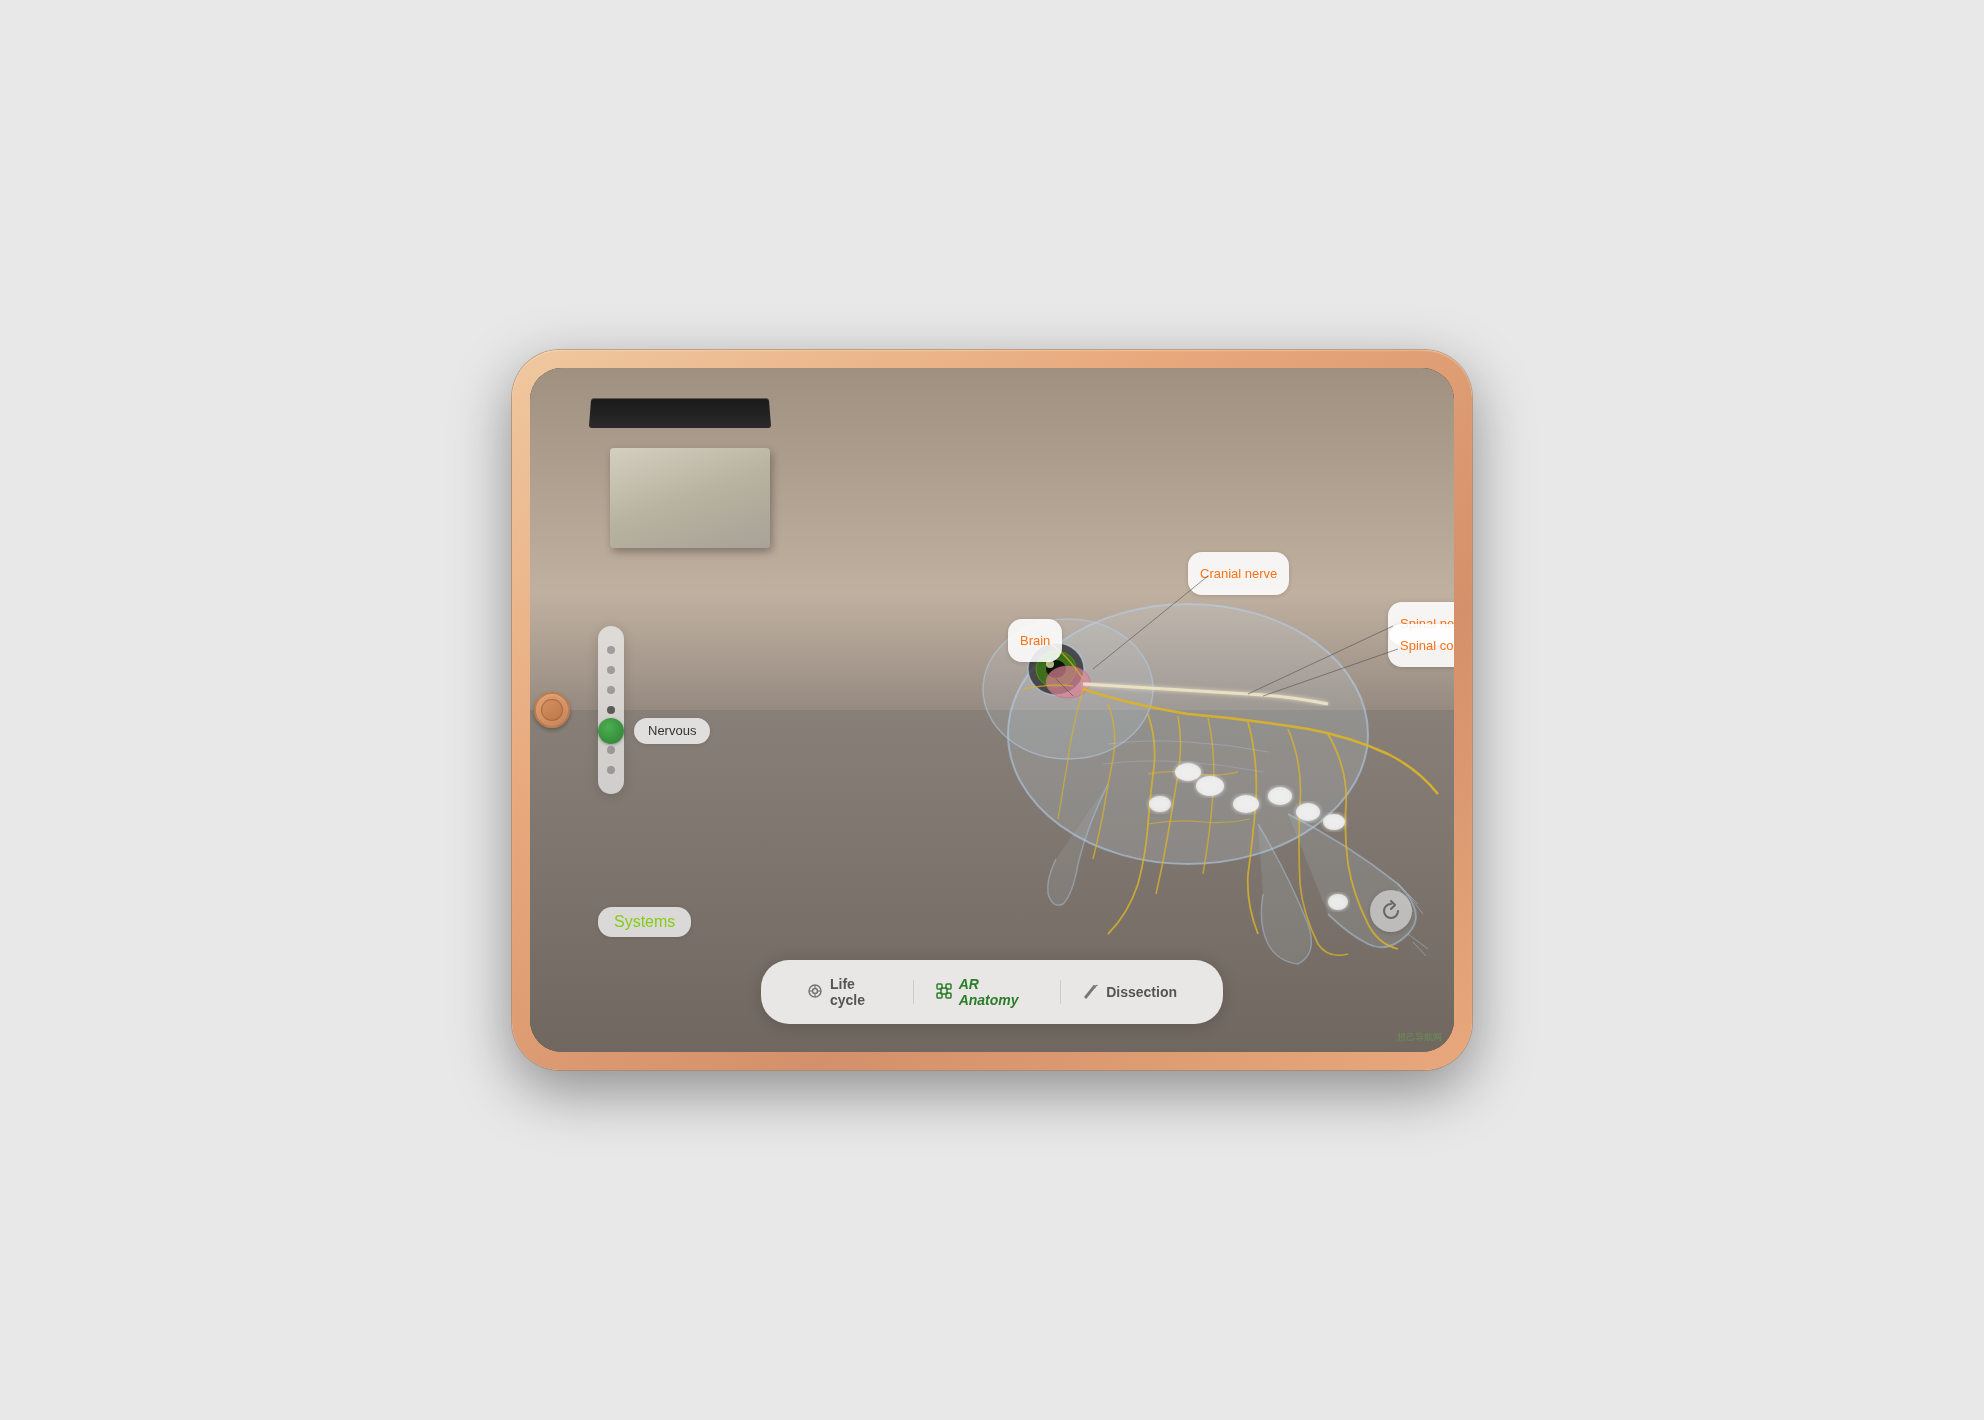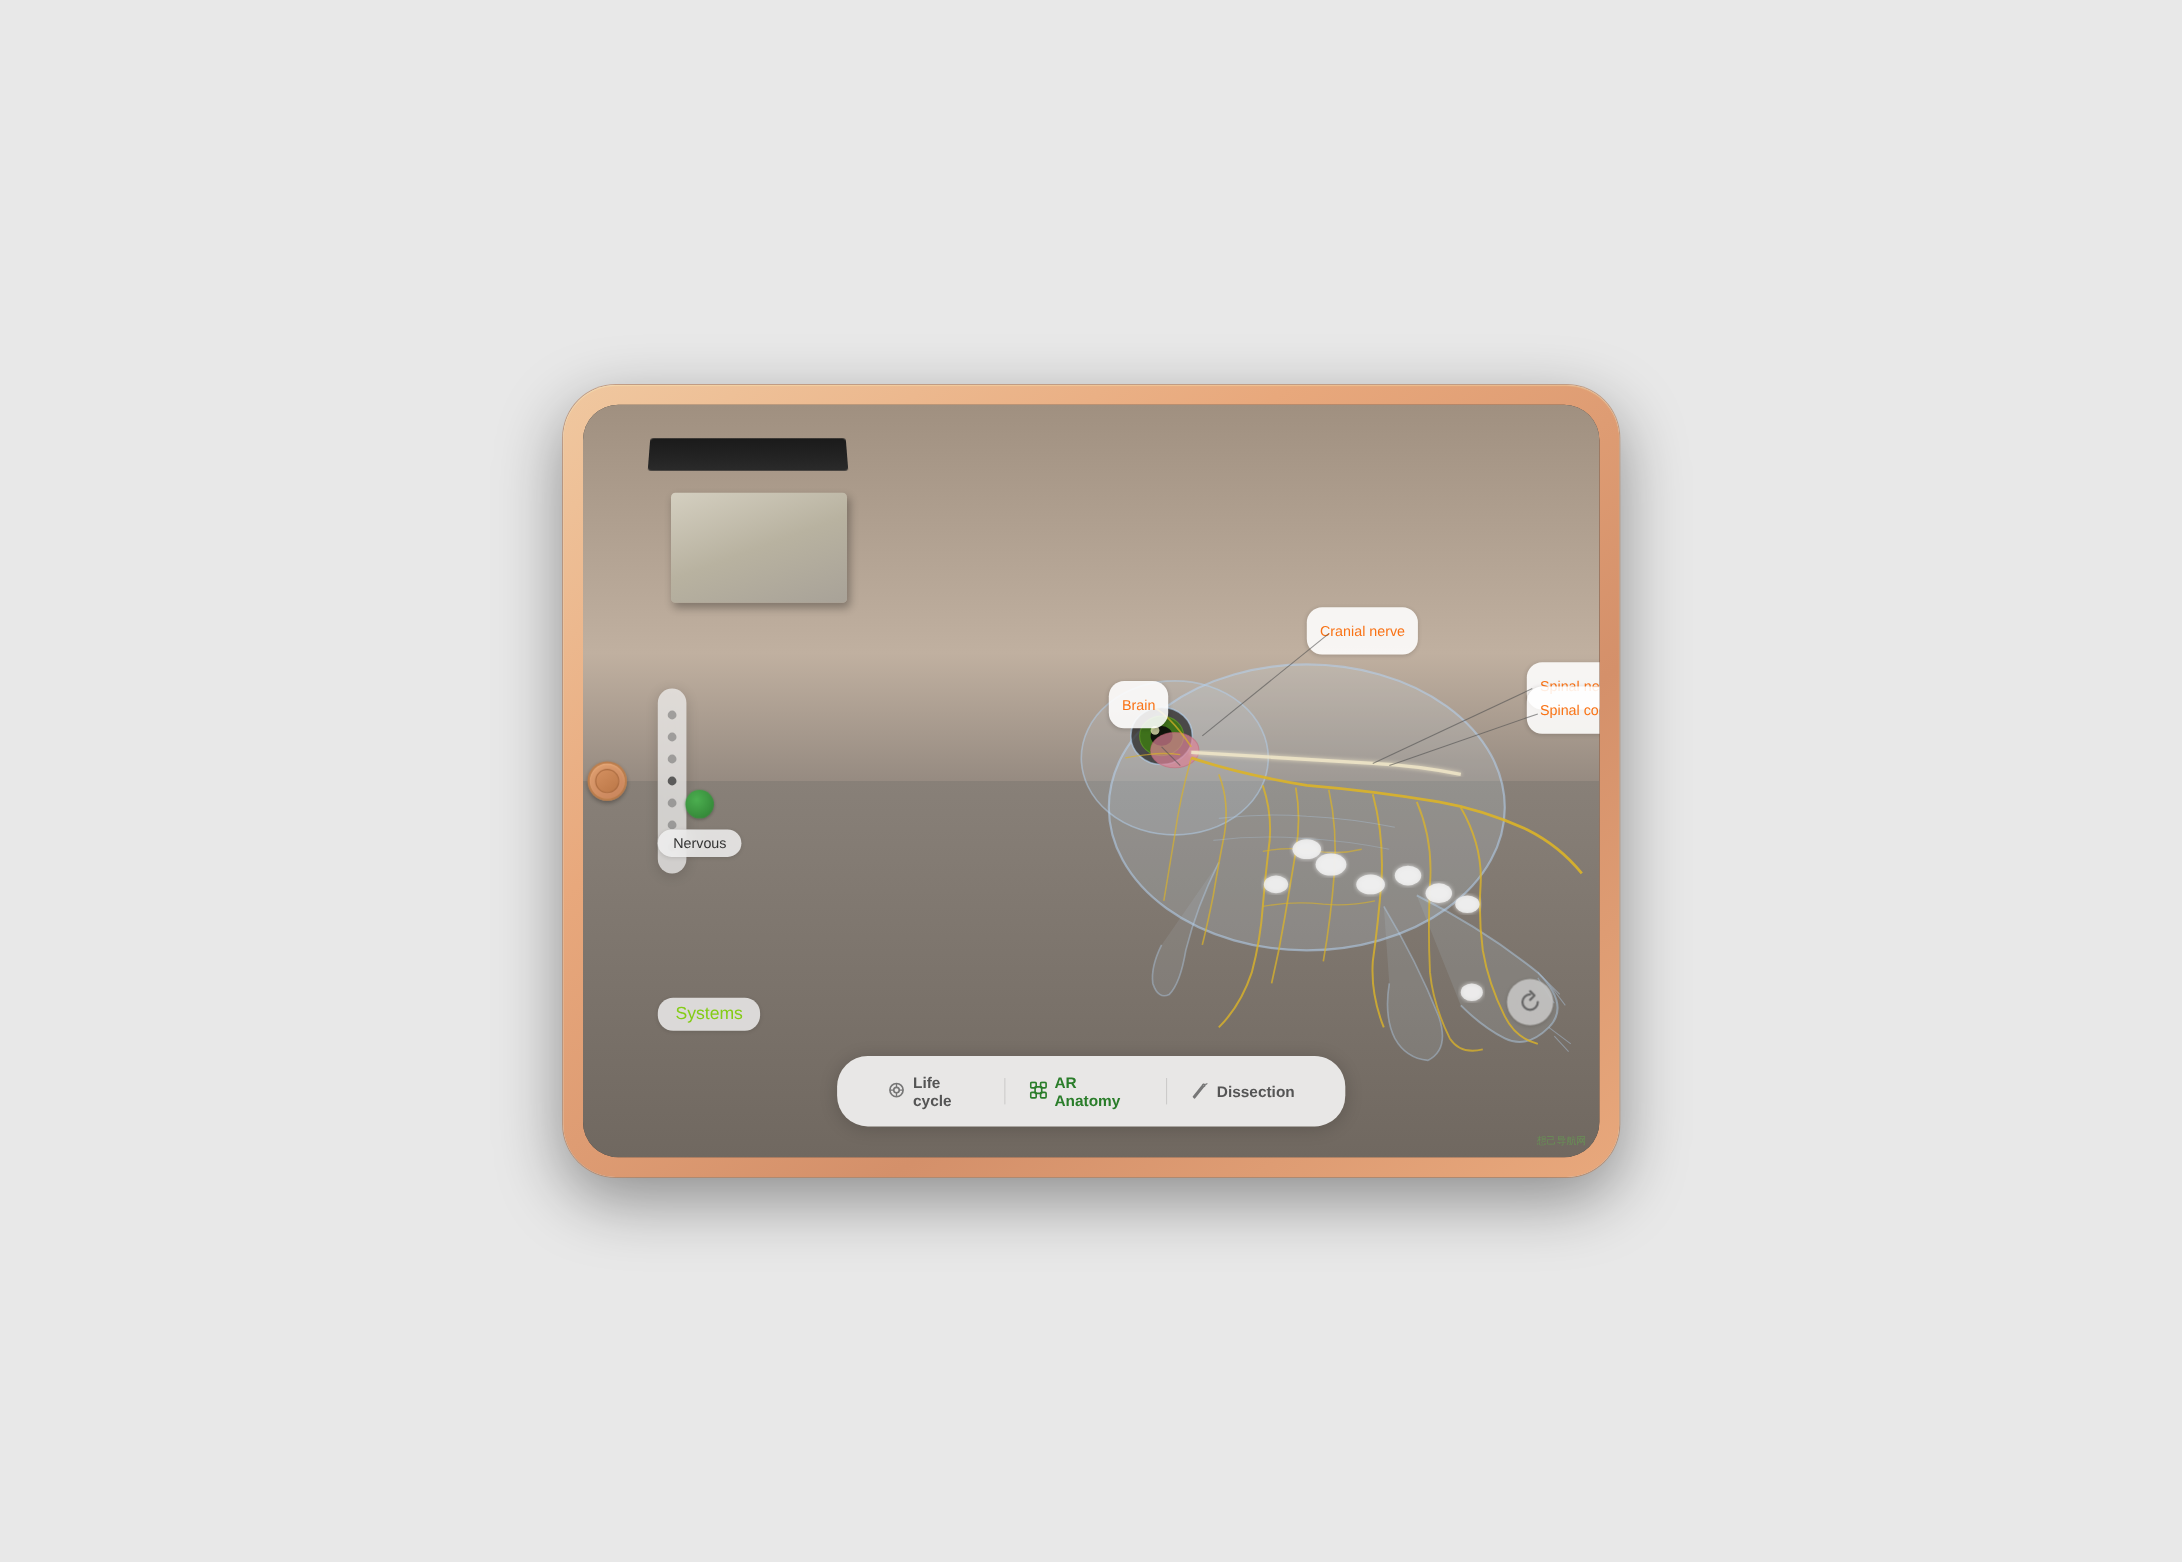--- a/index.html
+++ b/index.html
@@ -214,27 +214,25 @@
       background: rgba(100,100,100,0.5);
       margin: 6px 0;
     }
 
     .system-dot.active {
       background: rgba(60,60,60,0.8);
     }
 
     .nervous-indicator {
       display: flex;
-      align-items: center;
       gap: 10px;
       position: absolute;
       left: 68px;
       top: 50%;
       transform: translateY(8px);
-      flex-direction: column;
     }
 
     .nervous-dot {
       width: 26px;
       height: 26px;
       border-radius: 50%;
       background: radial-gradient(circle at 40% 35%, #4caf50, #2e7d32);
       box-shadow: 0 1px 3px rgba(0,0,0,0.3);
       flex-shrink: 0;
     }
@@ -507,21 +505,21 @@
       <div class="tab-item active">
         <span class="tab-icon active">
           <svg width="16" height="16" viewBox="0 0 16 16">
             <rect x="1" y="1" width="5" height="5" fill="none" stroke="#2a7d2a" stroke-width="1.5" rx="1"></rect>
             <rect x="10" y="1" width="5" height="5" fill="none" stroke="#2a7d2a" stroke-width="1.5" rx="1"></rect>
             <rect x="1" y="10" width="5" height="5" fill="none" stroke="#2a7d2a" stroke-width="1.5" rx="1"></rect>
             <rect x="10" y="10" width="5" height="5" fill="none" stroke="#2a7d2a" stroke-width="1.5" rx="1"></rect>
             <rect x="5" y="5" width="6" height="6" fill="none" stroke="#2a7d2a" stroke-width="1.5" rx="0.5"></rect>
           </svg>
         </span>
-        <span style="color:#2a7d2a; font-weight:600;">AR Anatomy</span>
+        <span style="color:#2a7d2a; font-weight:600;font-style:italic;">AR Anatomy</span>
       </div>
 
       <div class="tab-divider"></div>
 
       <div class="tab-item">
         <span class="tab-icon">
           <svg width="16" height="16" viewBox="0 0 16 16">
             <path d="M2 14 L10 4 Q11 2 12 3 Q13 4 11 5 L3 15Z" fill="none" stroke="#777" stroke-width="1.5" stroke-linejoin="round"></path>
             <path d="M12 3 Q14 1 15 2 Q14 4 12 3Z" fill="#777"></path>
           </svg>

